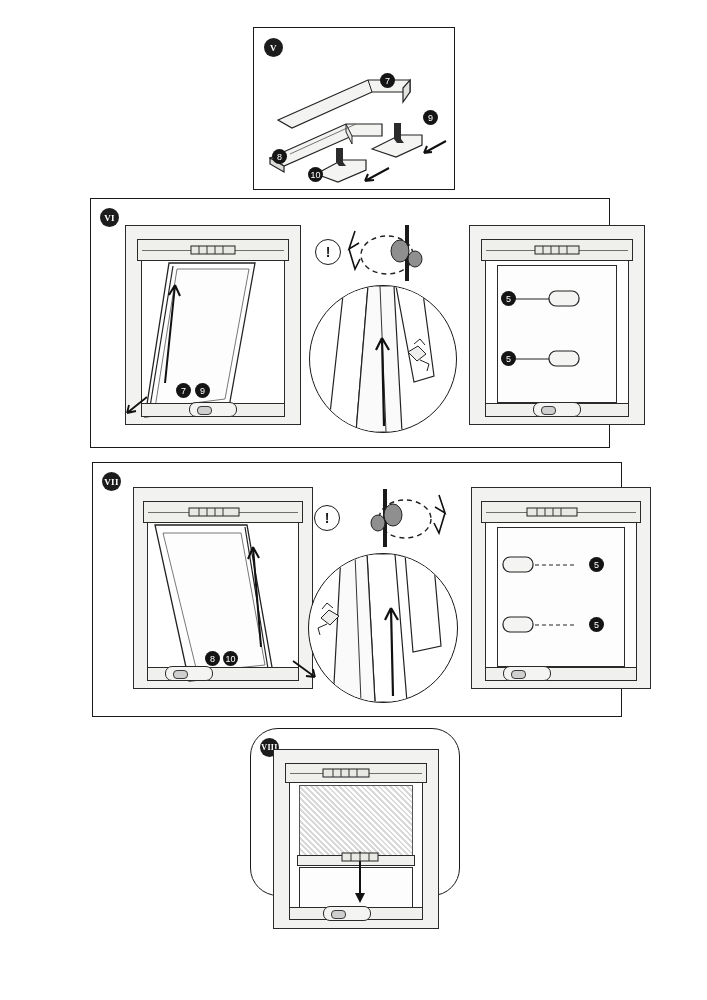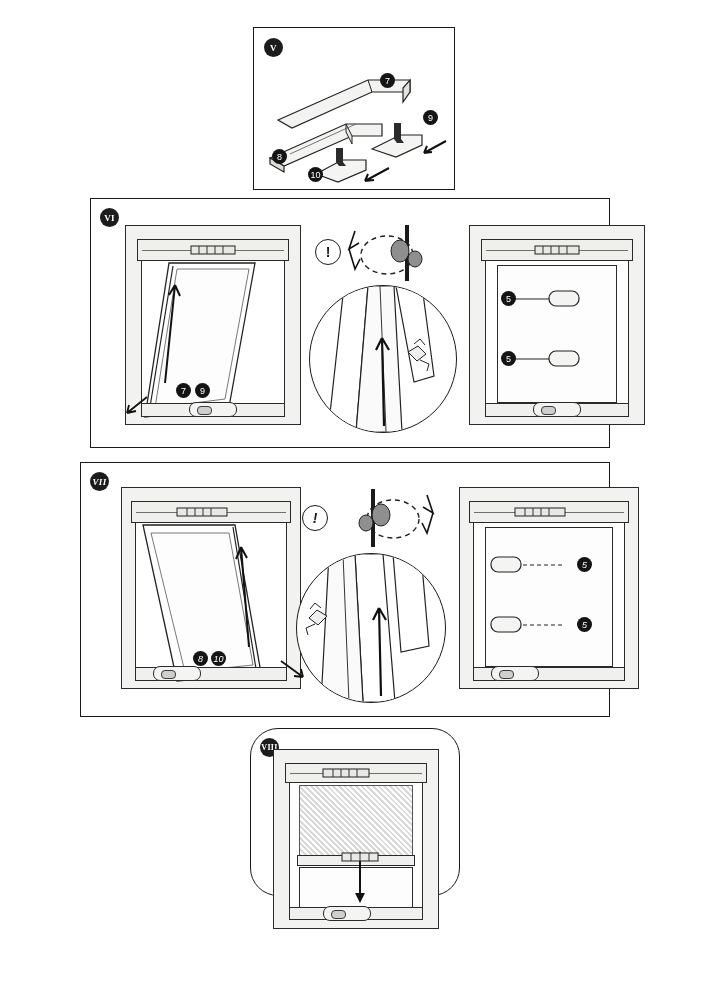--- a/index.html
+++ b/index.html
@@ -164,21 +164,21 @@
         <line x1="0" y1="10" x2="36" y2="10" stroke="#222" stroke-width="1"></line>
         <rect x="36" y="2" width="30" height="15" rx="7" fill="#f4f4f2" stroke="#222" stroke-width="1.2"></rect>
       </svg>
       <div class="dot" style="left:38px;top:74px;">5</div>
       <div class="dot" style="left:38px;top:134px;">5</div>
       <div class="rail" style="left:22px;top:186px;width:144px;height:14px;"></div>
       <div class="handle" style="left:70px;top:185px;"></div>
     </div>
   </div>
 
-  <div class="panel" style="left:80px;top:462px;width:530px;height:255px;font-style:italic;">
+  <div class="panel" style="left:92px;top:462px;width:530px;height:255px;">
     <div class="badge" style="left:9px;top:9px;">VII</div>
 
     <div style="position:absolute;left:30px;top:18px;width:200px;height:218px;">
       <div class="frame-outer" style="left:10px;top:6px;width:180px;height:202px;"></div>
       <div class="frame-inner" style="left:24px;top:20px;width:152px;height:174px;"></div>
       <div class="cassette" style="left:20px;top:20px;width:160px;height:22px;"></div>
       <svg style="position:absolute;left:64px;top:24px;" width="54" height="14" viewBox="0 0 54 14">
         <rect x="2" y="3" width="50" height="8" fill="#e8e8e5" stroke="#222" stroke-width="1"></rect>
         <line x1="12" y1="3" x2="12" y2="11" stroke="#333"></line>
           <line x1="20" y1="3" x2="20" y2="11" stroke="#333"></line>

